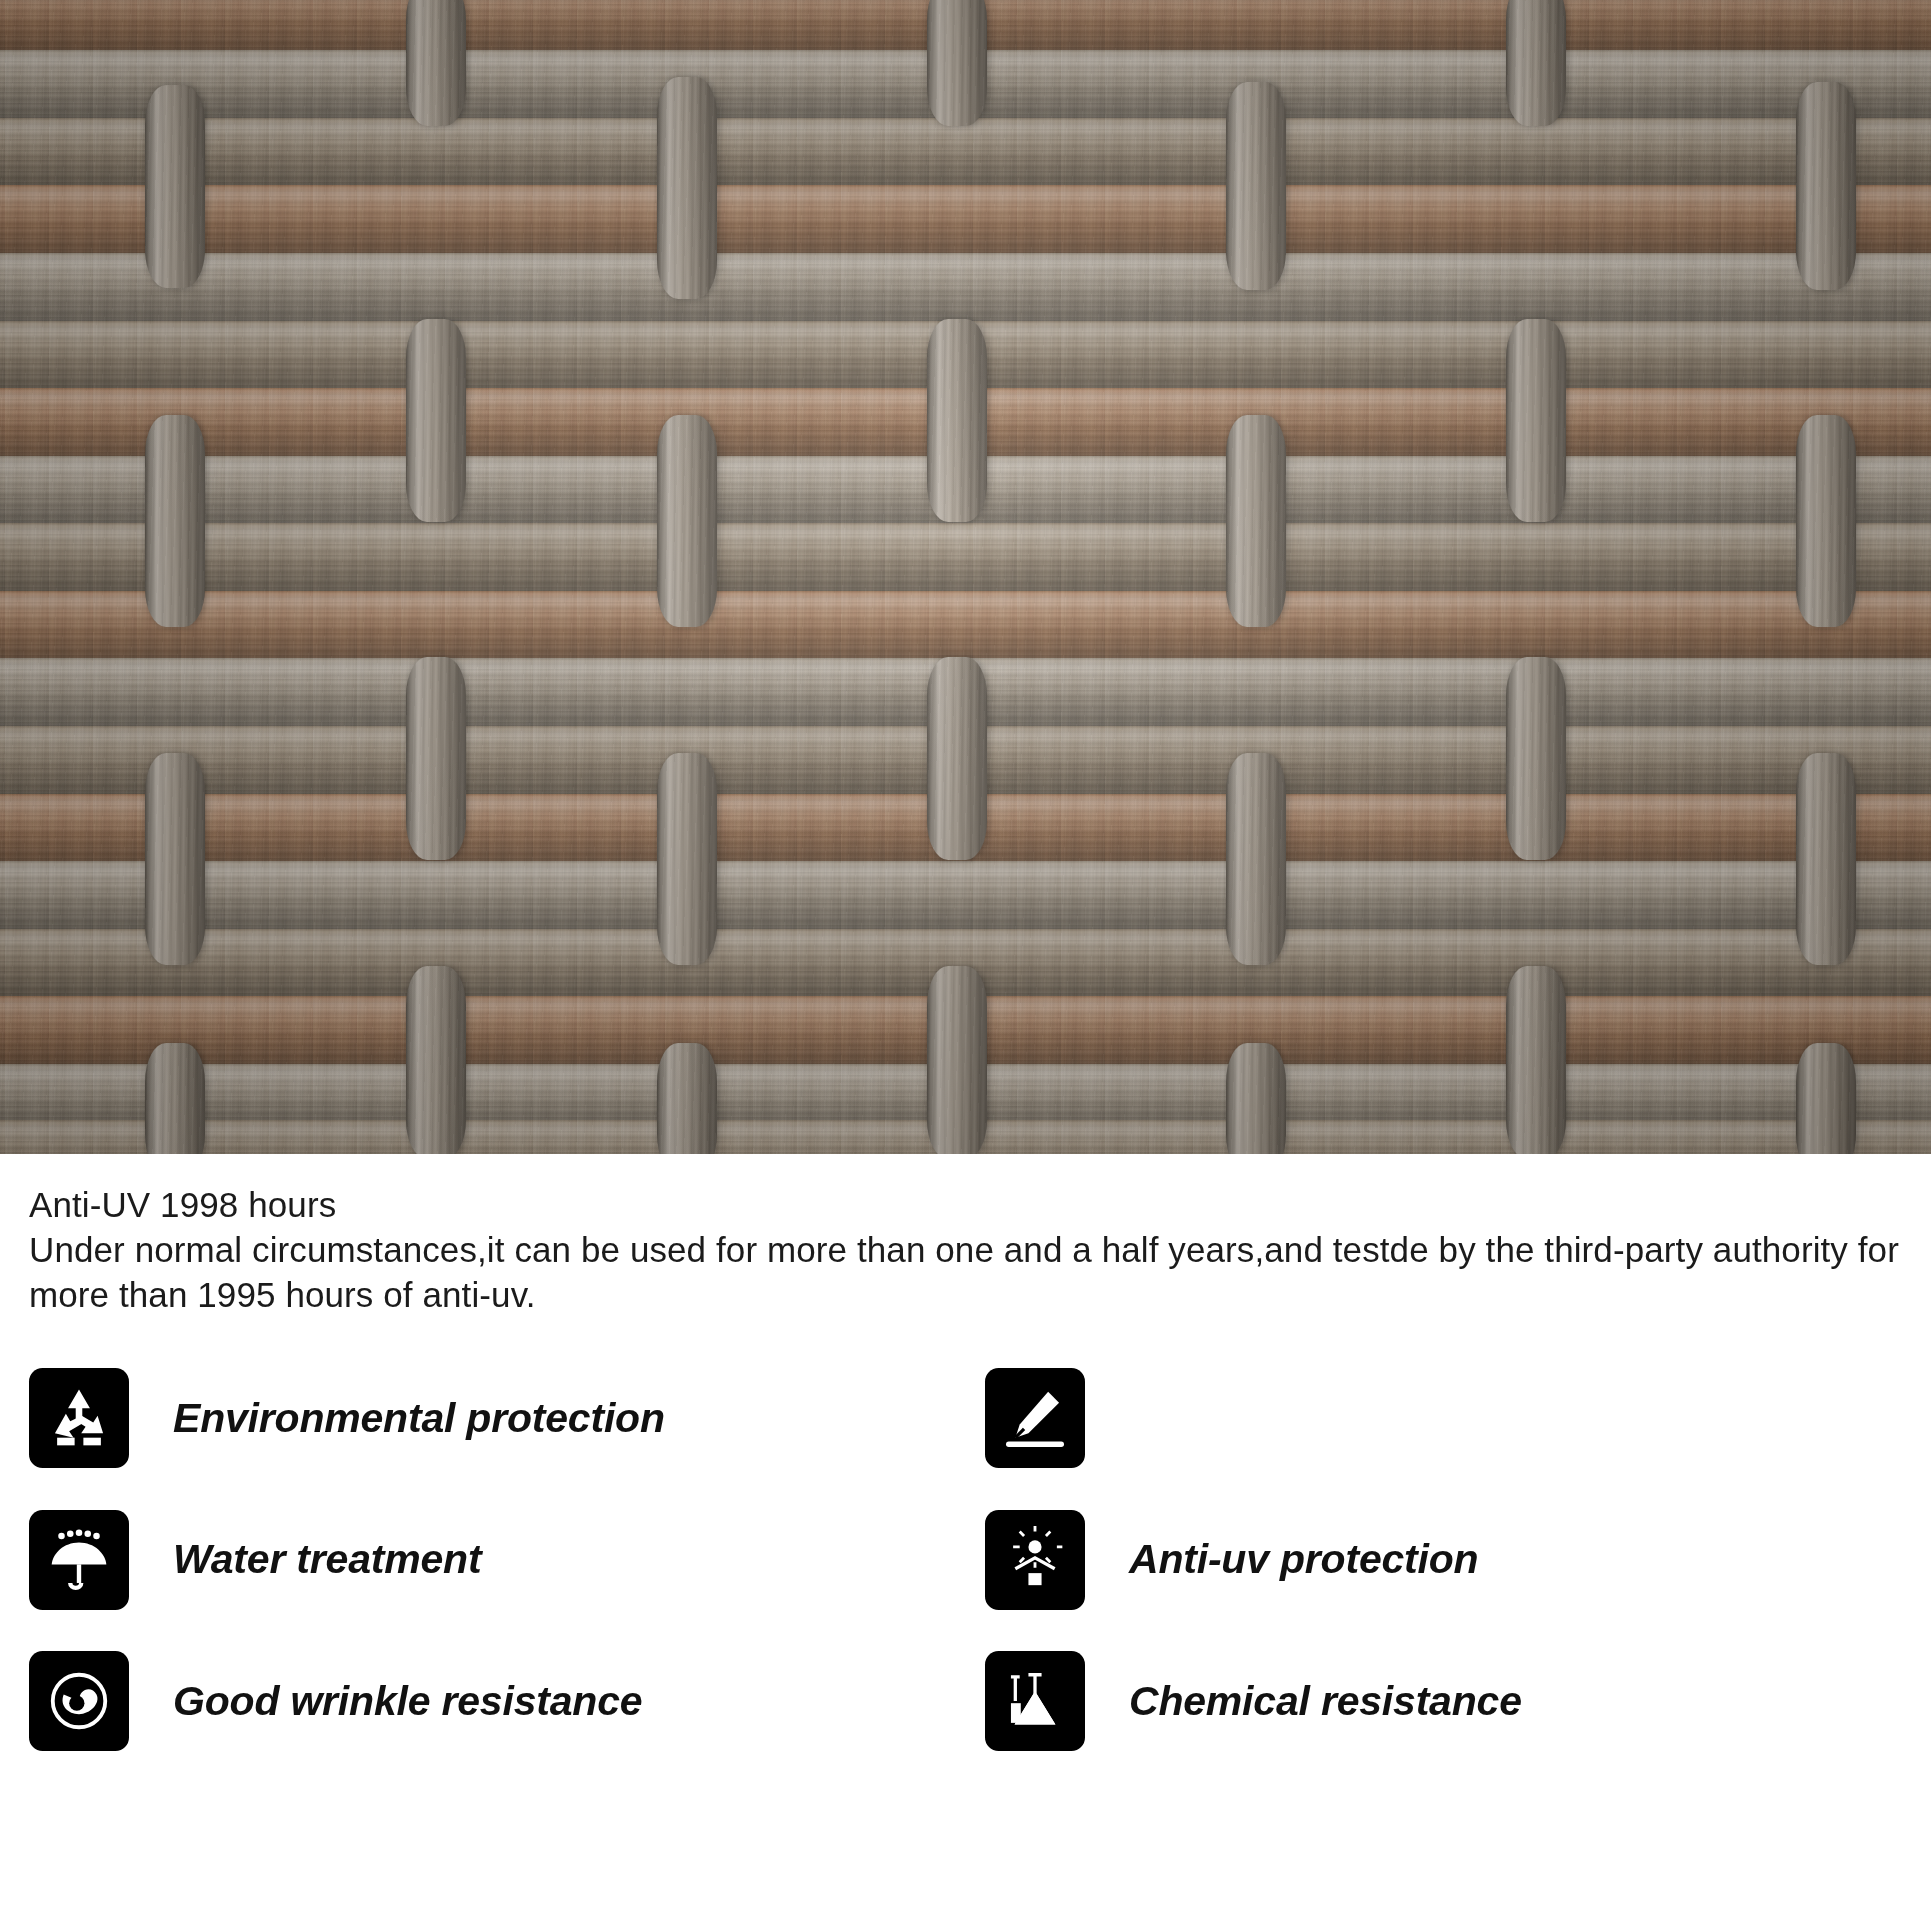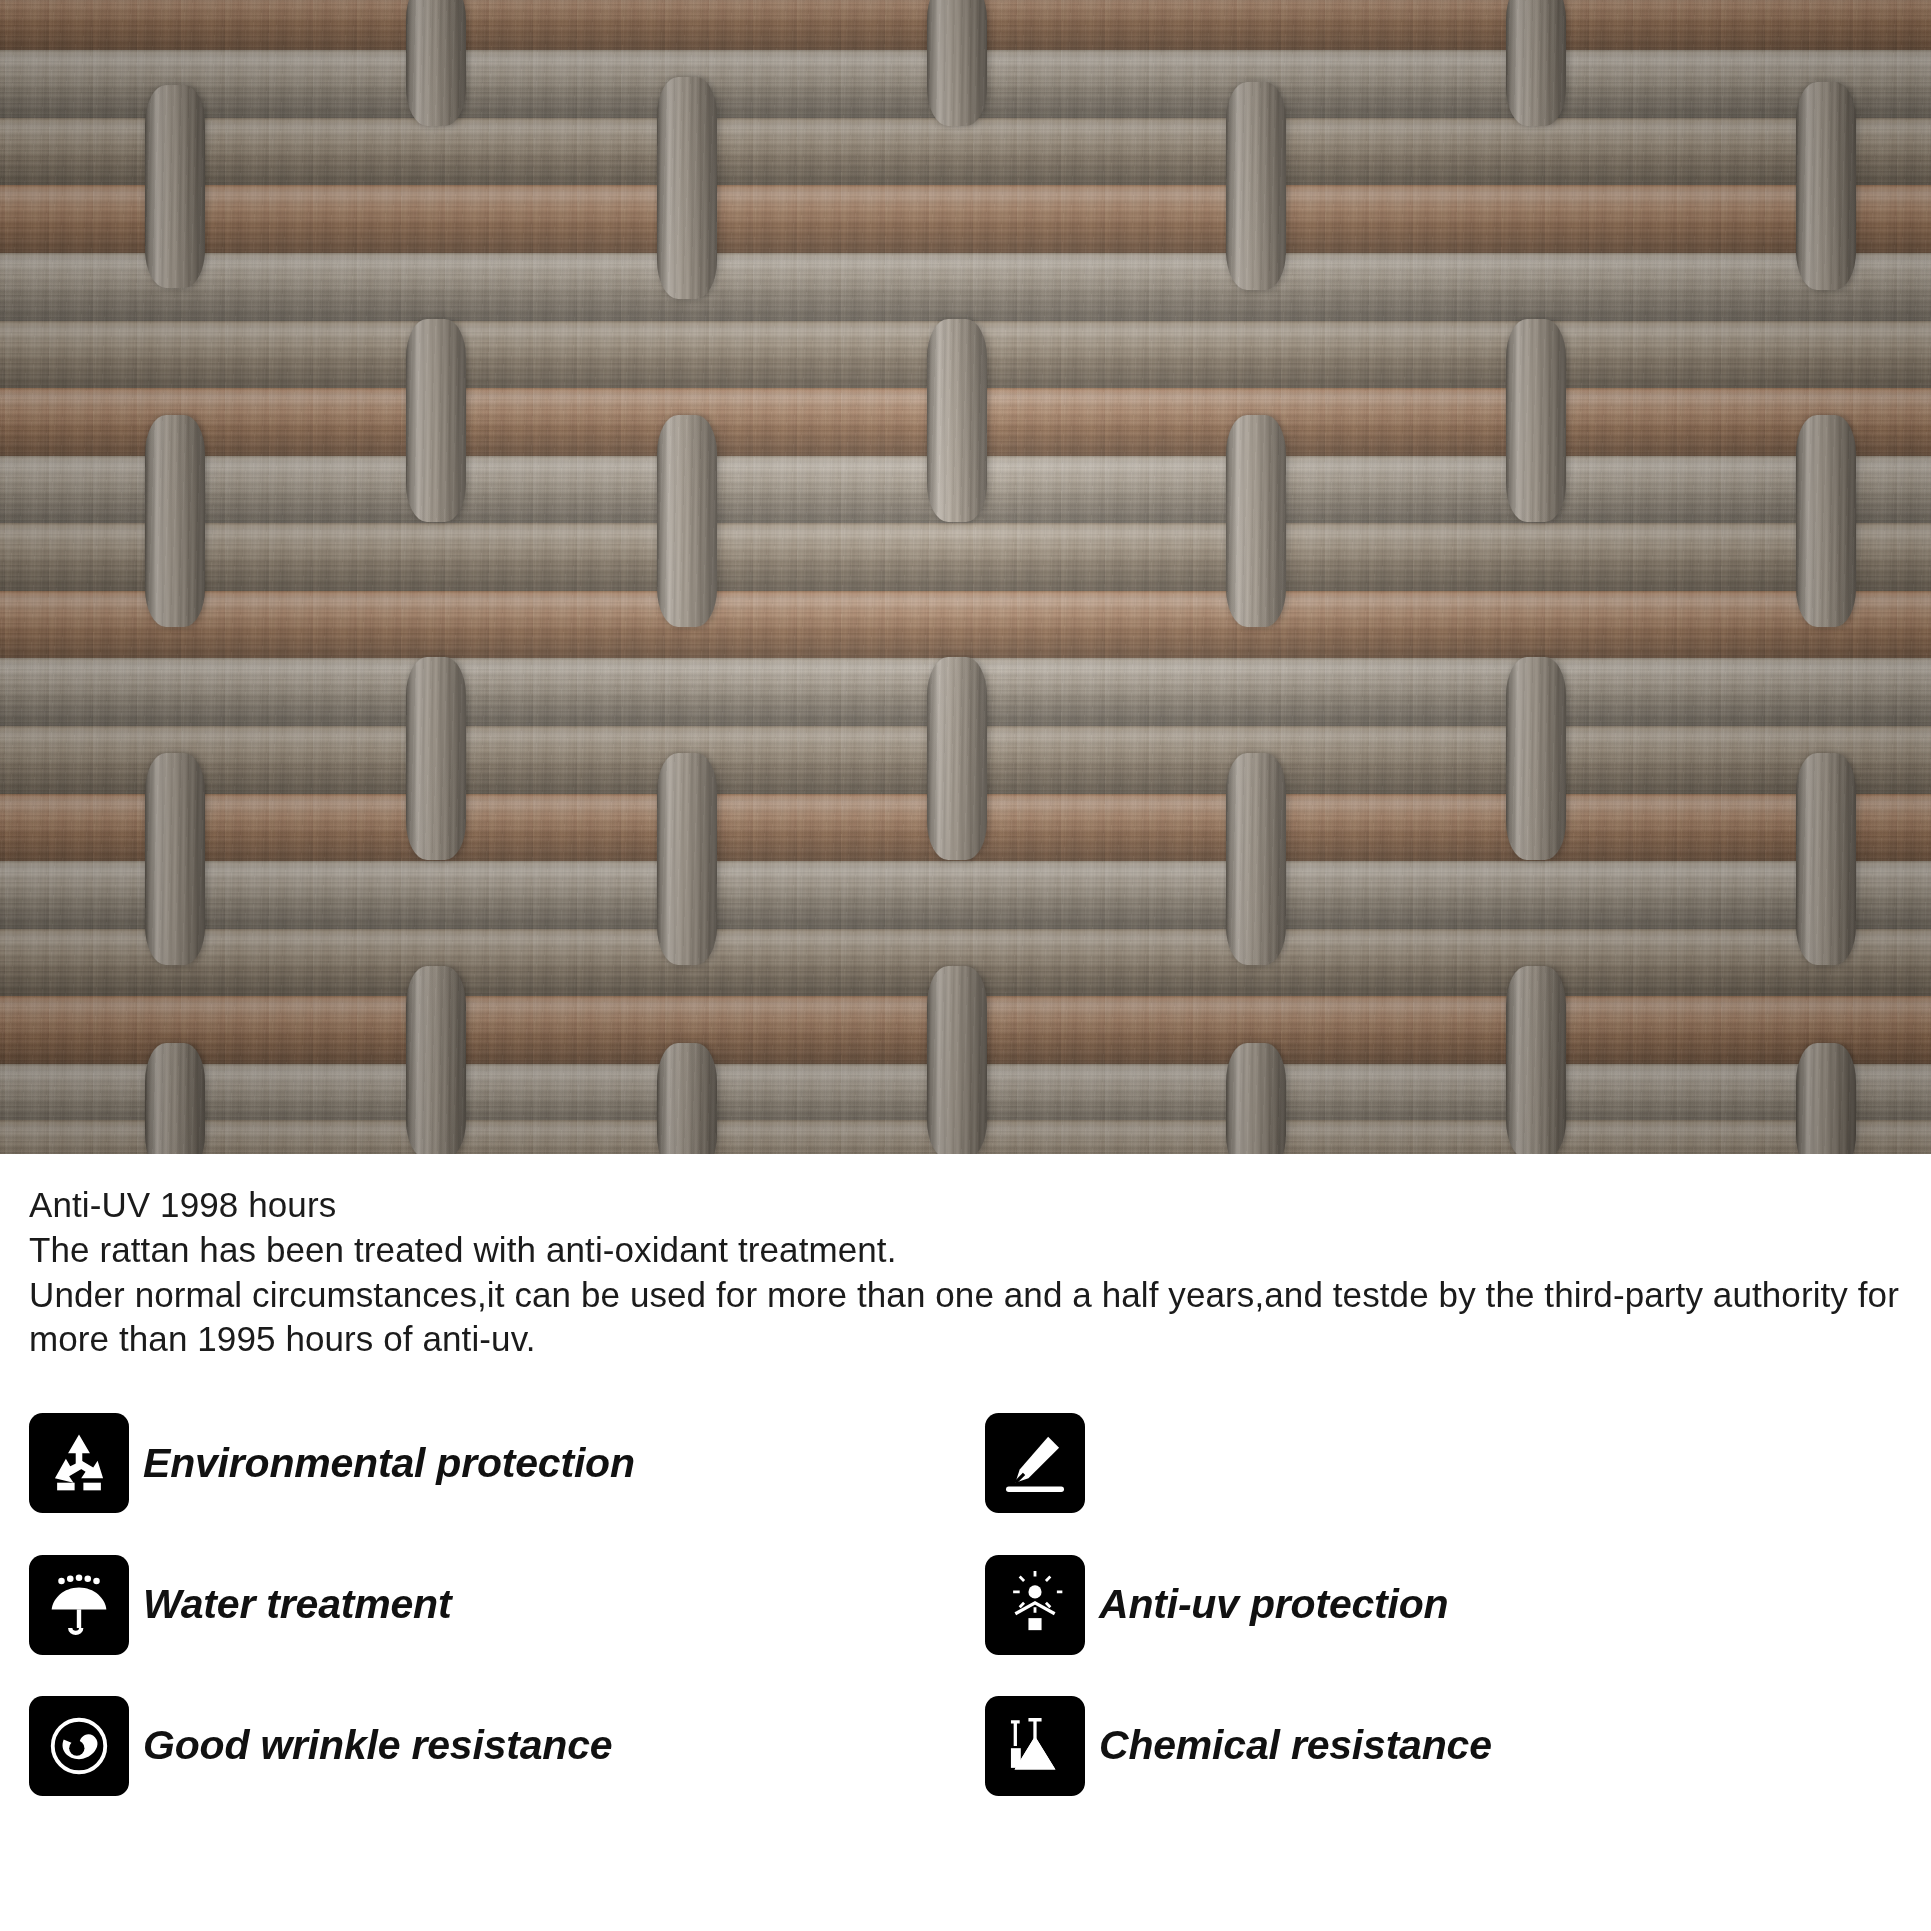--- a/index.html
+++ b/index.html
@@ -132,21 +132,21 @@
     padding: 0 29px;
     display: grid;
     grid-template-columns: 956px 956px;
     grid-auto-rows: 124px;
     column-gap: 0;
     row-gap: 17.4px;
   }
   .feature {
     display: flex;
     align-items: center;
-    gap: 14px;
+    gap: 44px;
   }
   .badge {
     width: 100px;
     height: 100px;
     background: #000000;
     border-radius: 13.5px;
     flex: 0 0 auto;
     display: flex;
     align-items: center;
     justify-content: center;
@@ -221,21 +221,20 @@
     <div class="col" style="left:1506px; top:966px; height:193px;"></div>
     <div class="col" style="left:1796px; top:1043px; height:130px;"></div>
   </div>
 
   <div class="grain"></div>
   <div class="vignette"></div>
 </div>
 
 <div class="info">
   <p>Anti-UV 1998 hours</p>
-  <p>The rattan has been treated with anti-oxidant treatment.</p>
   <p class="wrap">Under normal circumstances,it can be used for more than one and a half years,and testde by the third-party authority for more than 1995 hours of anti-uv.</p>
 </div>
 
 <div class="features">
 
   <div class="feature">
     <span class="badge">
       <svg width="70" height="70" viewBox="0 0 64 64" fill="#fff">
         <path d="M32 6 L42 23 L35 23 L35 33 L29 33 L29 23 L22 23 Z"></path>
         <path d="M10 46 L20 28 L24 35 L32 31 L35 37 L23 44 L27 50 Z"></path>

